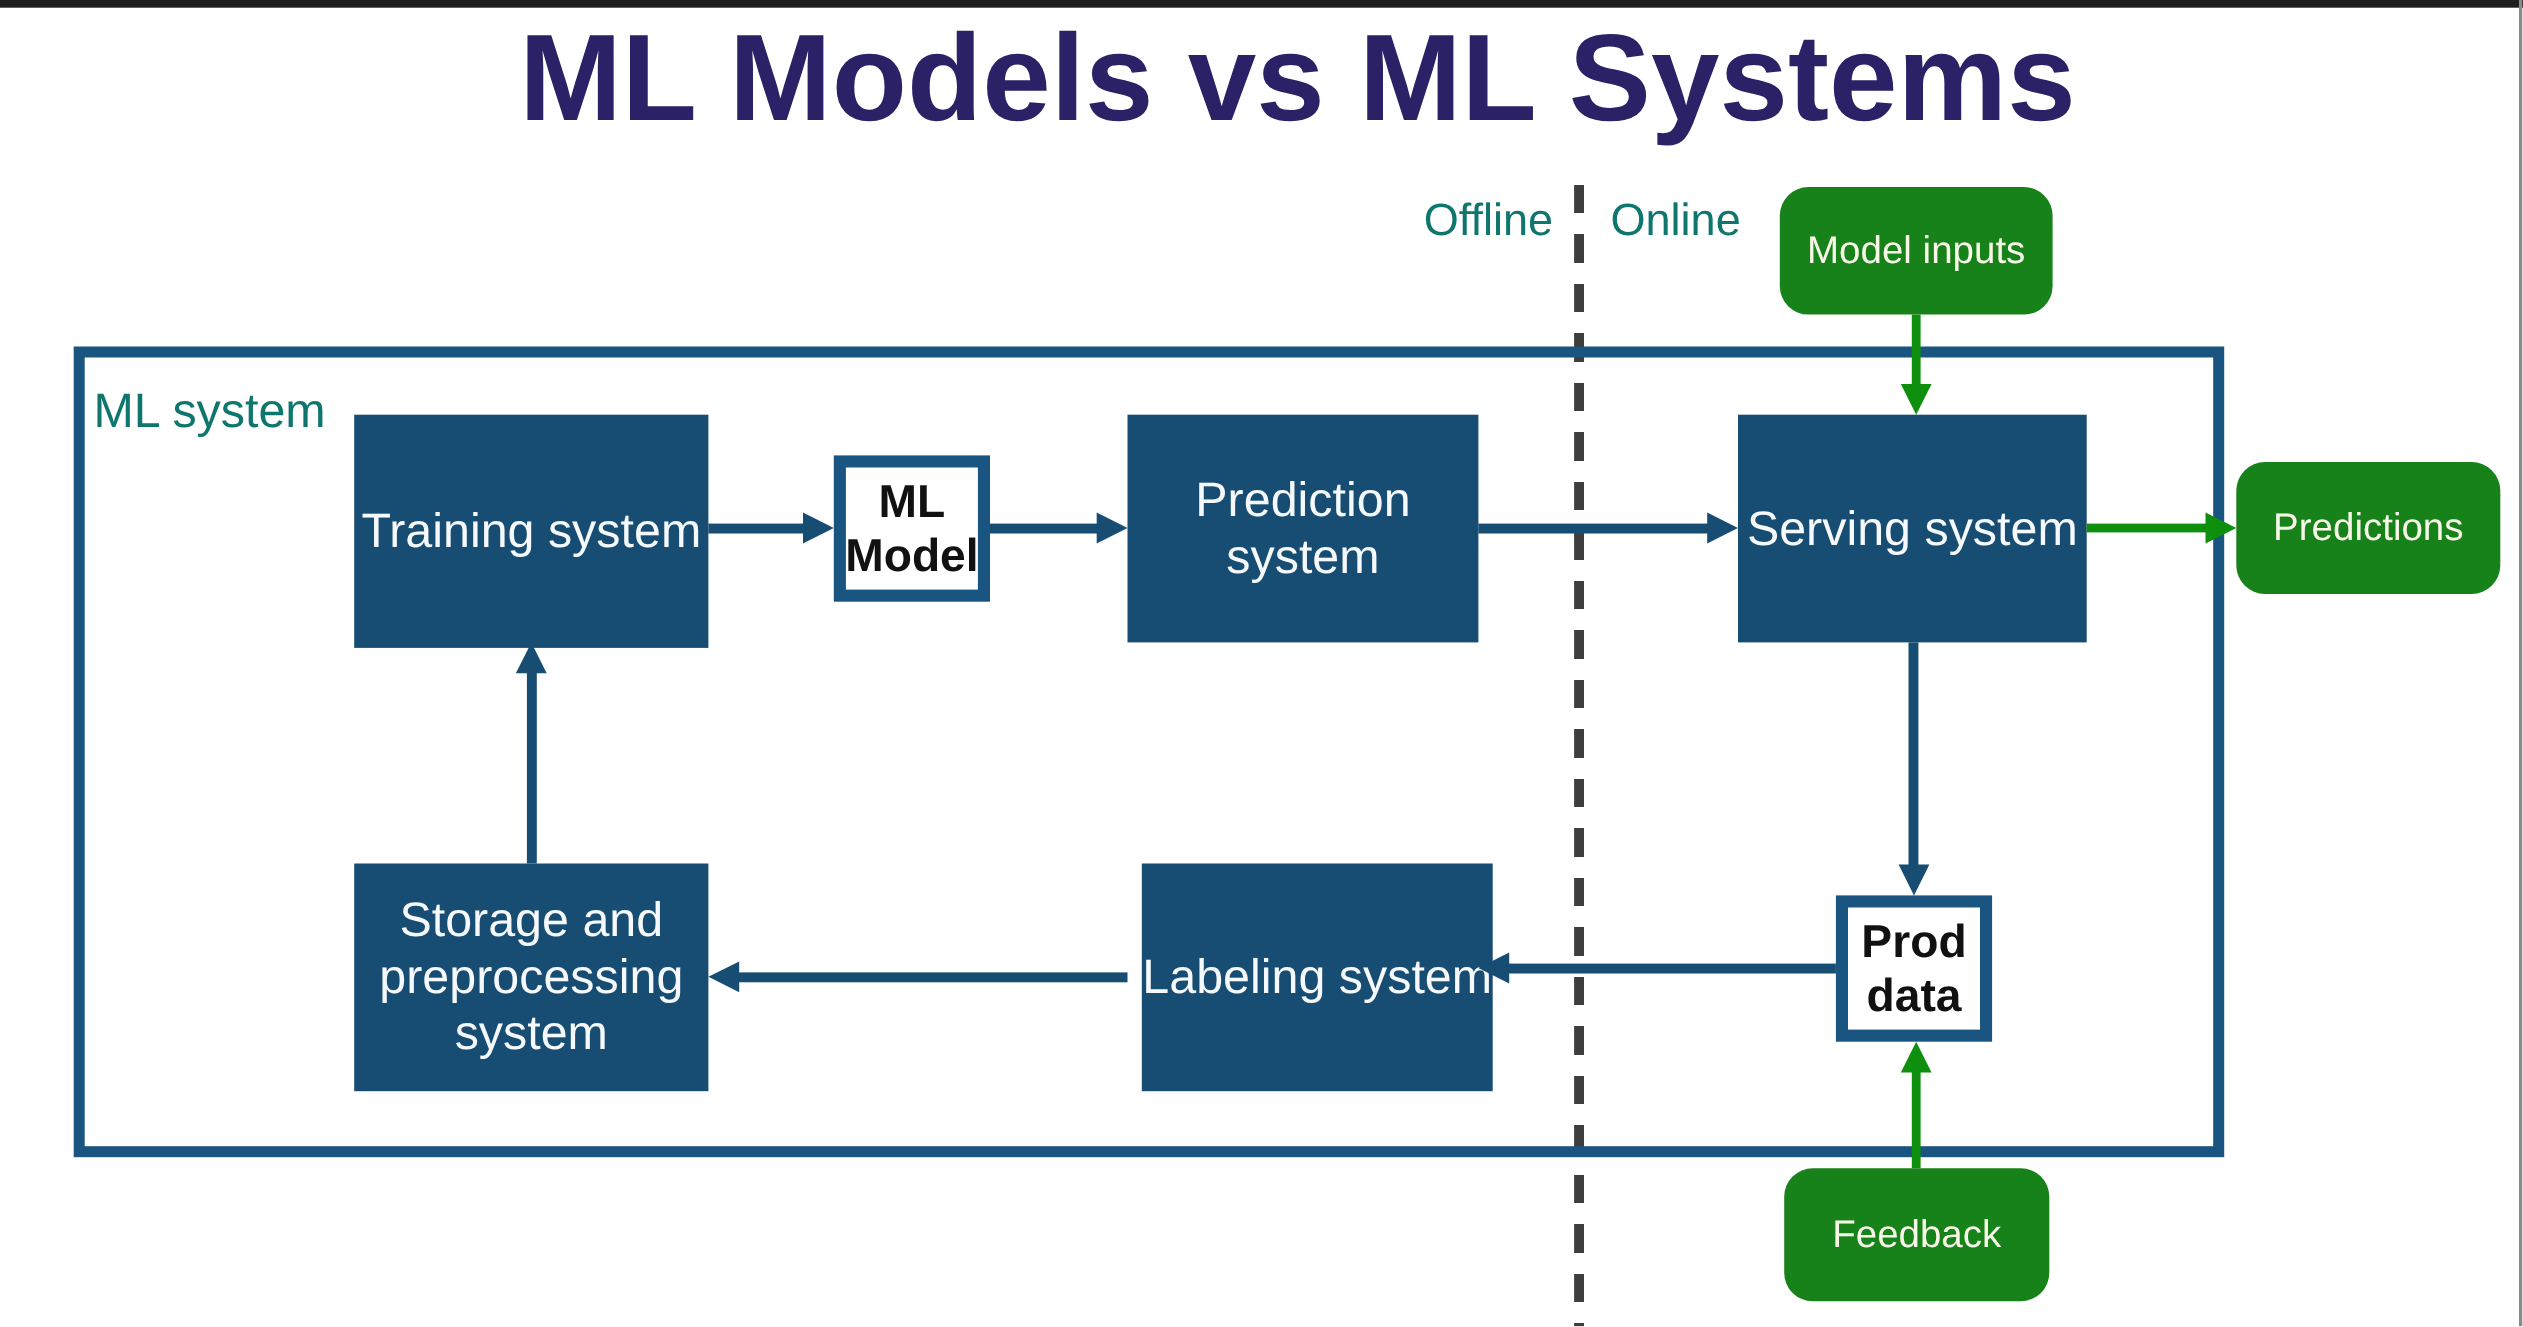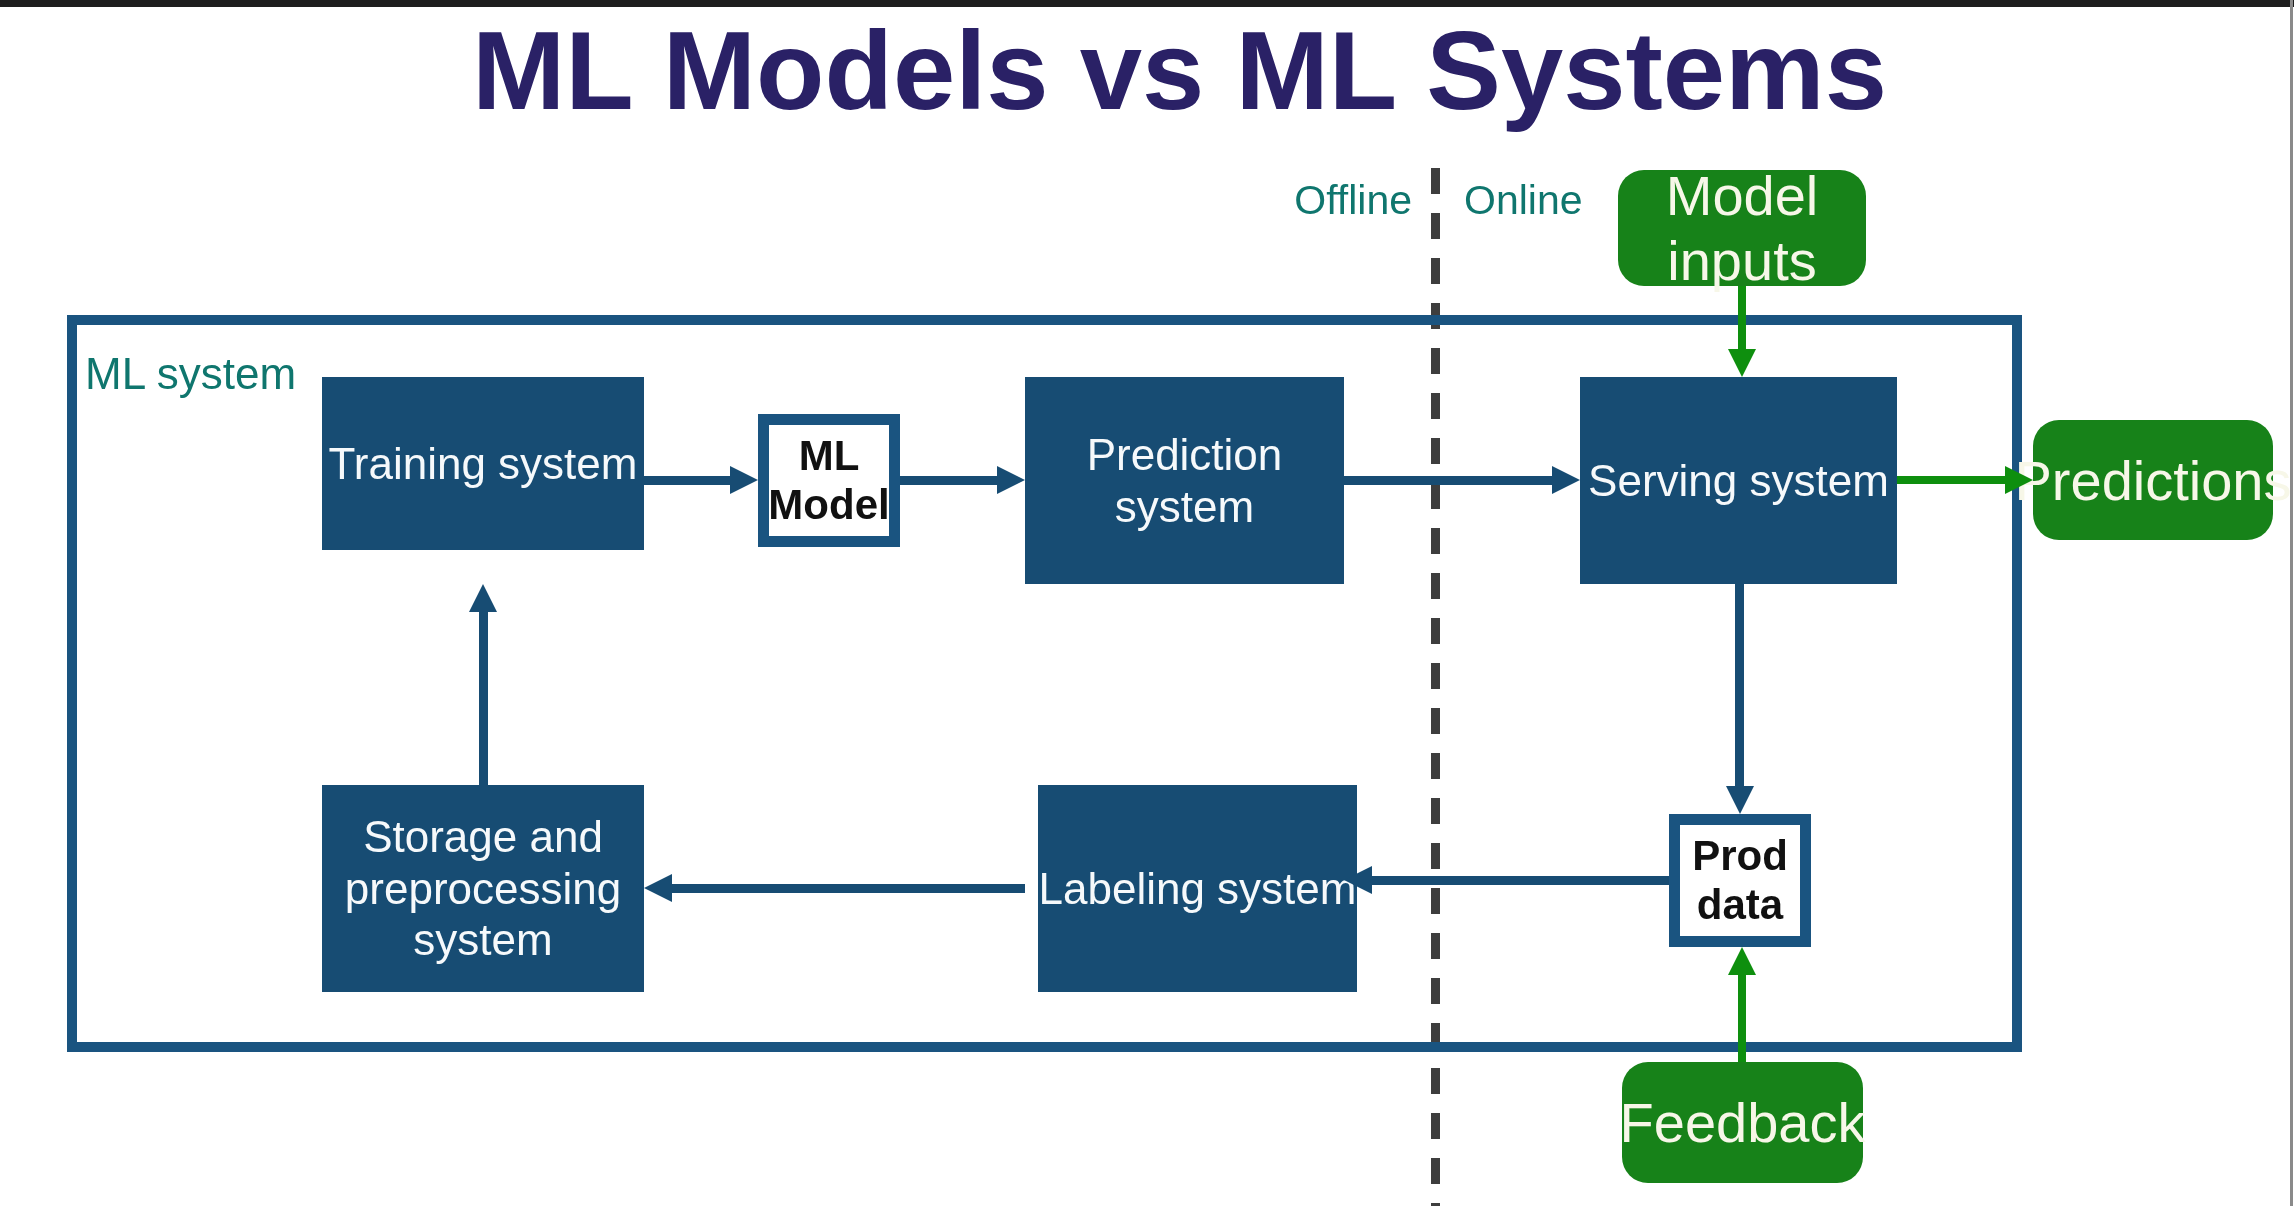--- a/index.html
+++ b/index.html
@@ -36,38 +36,38 @@
   .ml-frame-label {
     position:absolute; left:85px; top:349px;
     font-size:44px; font-weight:500; color:#0f766e;
   }
 
   .bluebox {
     position:absolute; background:#174c73;
     display:flex; flex-direction:column; align-items:center; justify-content:center;
     color:#f6f9fb; font-size:44px; font-weight:500; line-height:1.18; text-align:center;
   }
-  .box-training   { left:322px;  top:377px; width:322px; height:173px; }
+  .box-training   { left:322px;  top:377px; width:322px; height:212px; }
   .box-prediction { left:1025px; top:377px; width:319px; height:207px; }
   .box-serving    { left:1580px; top:377px; width:317px; height:207px; }
   .box-storage    { left:322px;  top:785px; width:322px; height:207px; }
   .box-labeling   { left:1025px; top:785px; width:319px; height:207px;margin-left:13px; }
 
   .whitebox {
     position:absolute; background:#ffffff; border:11px solid #1a5480;
     display:flex; flex-direction:column; align-items:center; justify-content:center;
     color:#111111; font-size:42px; font-weight:700; line-height:1.15; text-align:center;
   }
   .box-mlmodel  { left:758px;  top:414px; width:142px; height:133px;text-align:center; }
   .box-proddata { left:1669px; top:814px; width:142px; height:133px; }
 
   .greenbox {
     position:absolute; background:#178219; border-radius:26px;
     display:flex; align-items:center; justify-content:center;
-    color:#f7f7e8; font-size:56px; font-weight:500; text-align:center;
+    color:#f7f7e8; font-size:35px; font-weight:500; text-align:center;
   }
   .box-modelinputs { left:1618px; top:170px;  width:248px; height:116px; }
   .box-predictions { left:2033px; top:420px;  width:240px; height:120px; }
   .box-feedback    { left:1622px; top:1062px; width:241px; height:121px; }
 
   
   .aline { position:absolute; background:#174c73; }
   .aline.h { height:9px; }
   .aline.v { width:9px; }
   .aline.green { background:#0e8f0e; }

